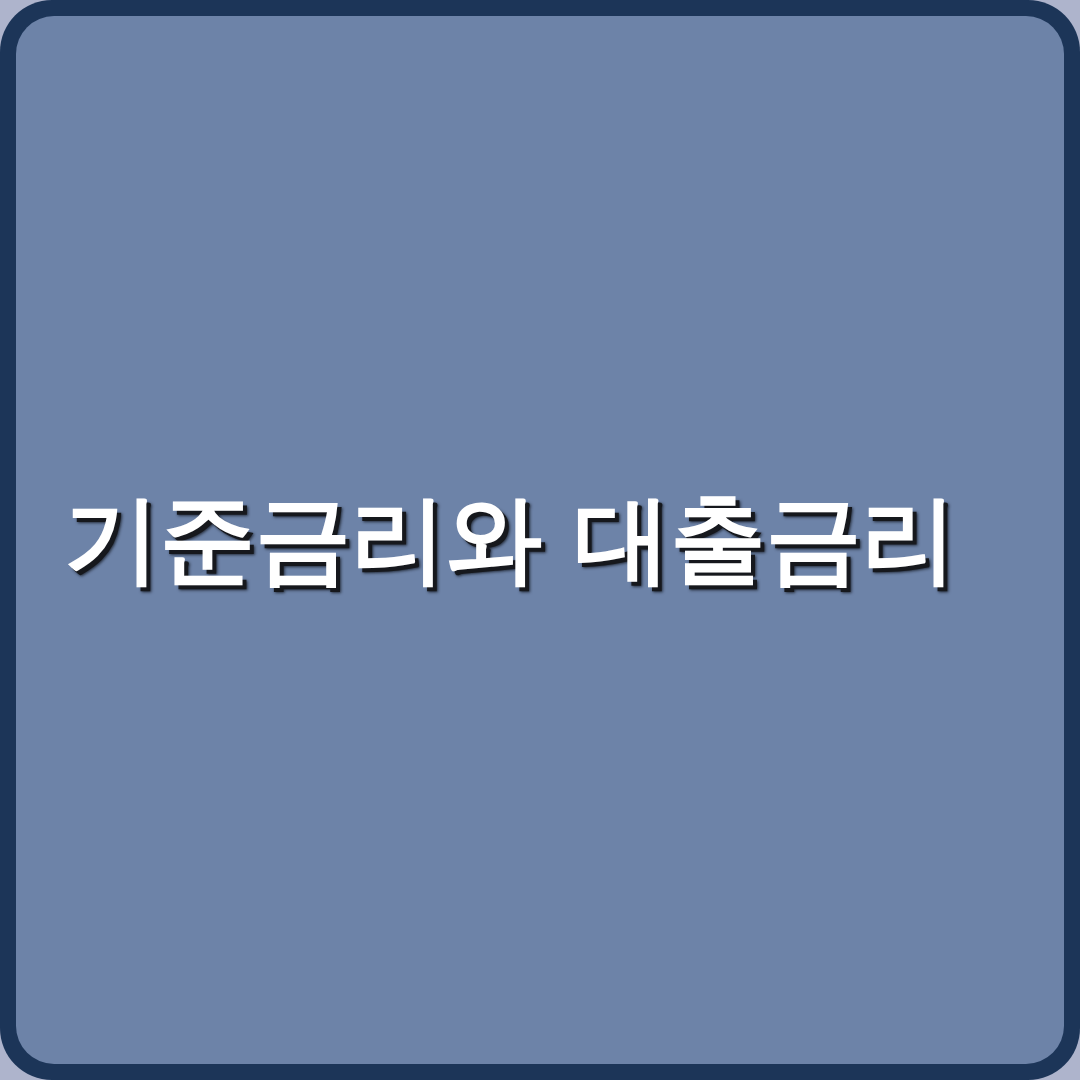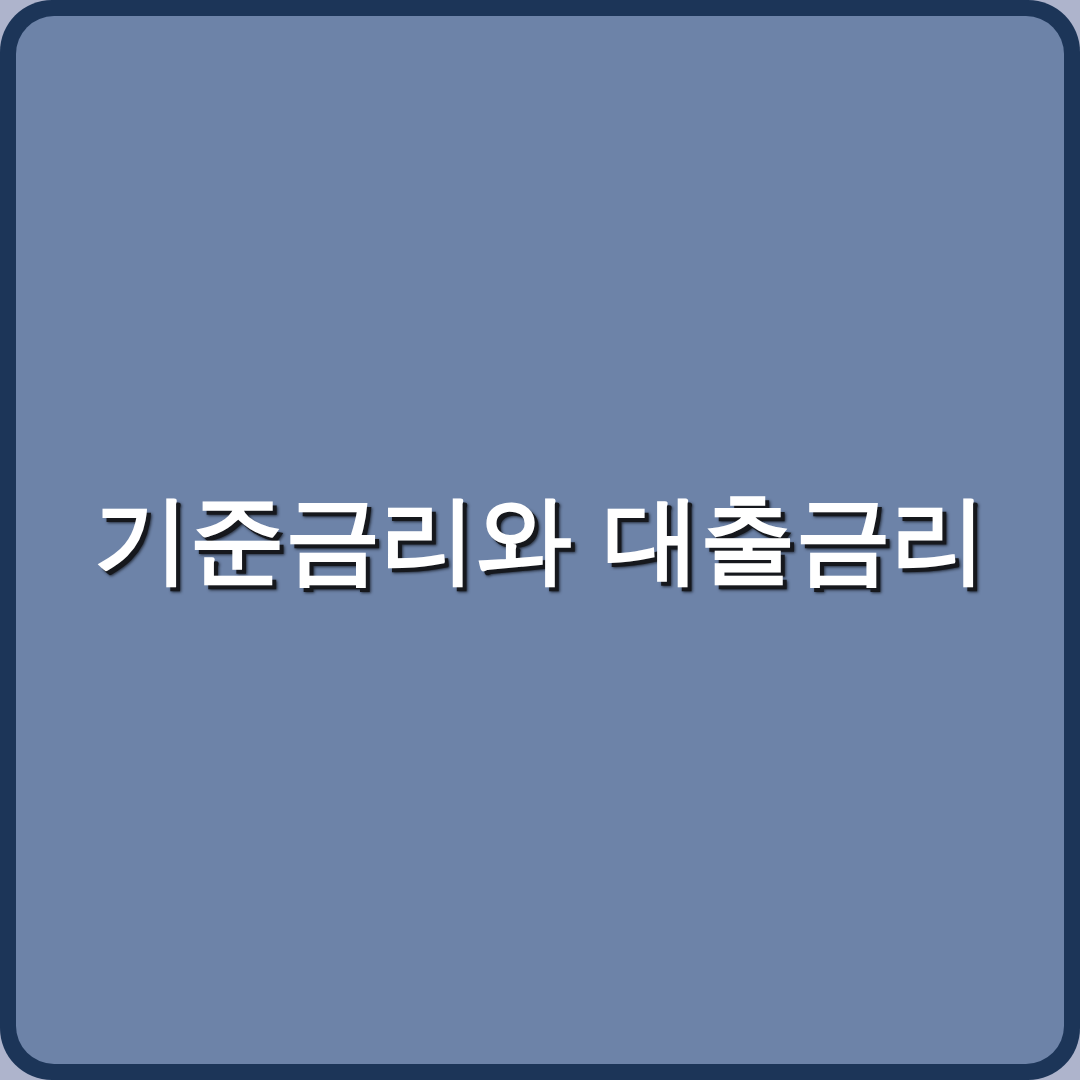--- a/index.html
+++ b/index.html
@@ -49,23 +49,22 @@
     border-radius: 38px;
     background: #6d83a8;
     display: flex;
     align-items: center;
     justify-content: center;
     overflow: hidden;
   }
 
   .title-block {
     width: 100%;
-    padding: 0 64px;
+    padding: 0 48px;
     box-sizing: border-box;
-    text-align: center;
   }
 
   .poster-title {
     margin: 0;
     color: #ffffff;
     font-family: "DejaVu Sans", "Liberation Sans", sans-serif;
     font-weight: 700;
     font-size: 84px;
     line-height: 1.14;
     letter-spacing: -0.5px;

